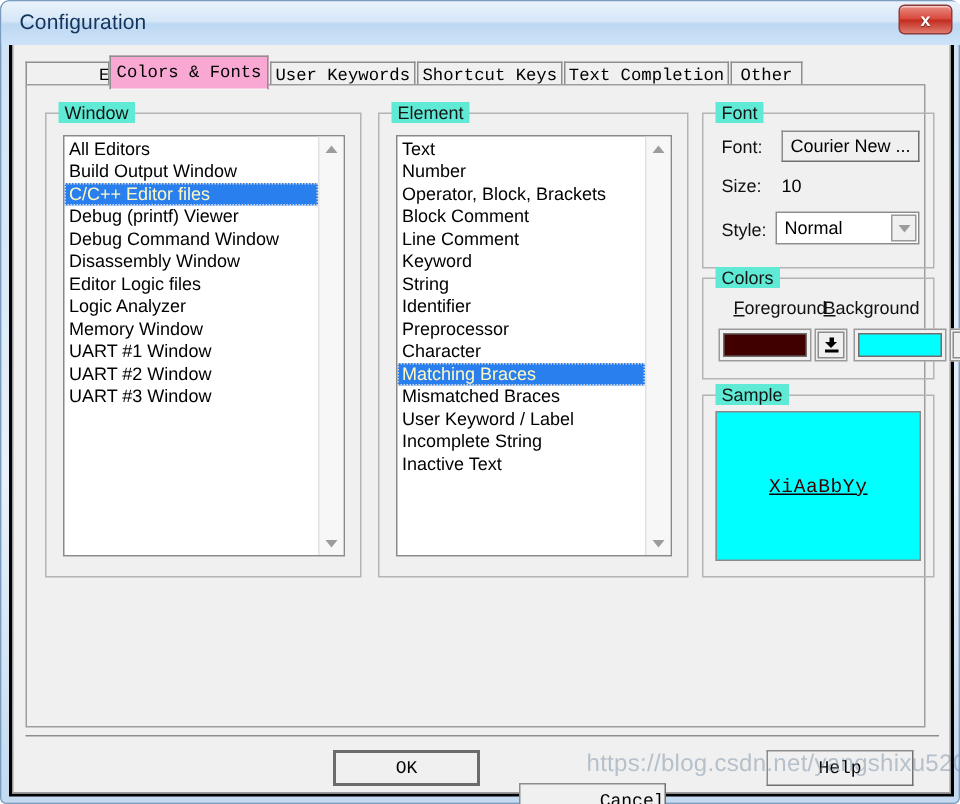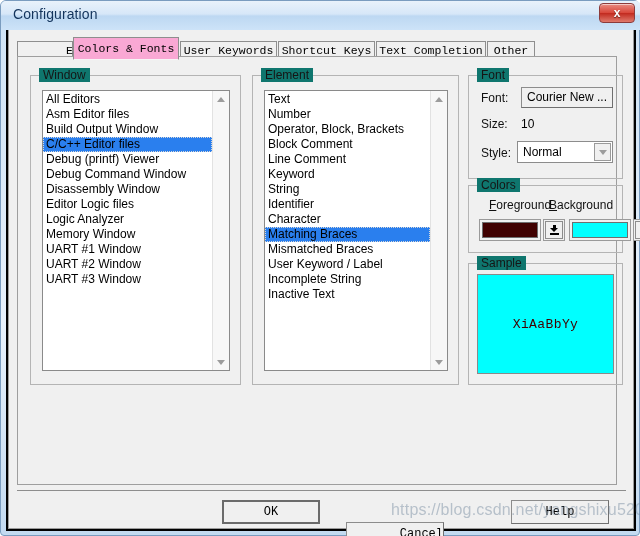--- a/index.html
+++ b/index.html
@@ -129,21 +129,21 @@
   
   .groupbox {
     position: absolute;
     box-sizing: border-box;
     border: 1px solid #b4b4b4;
   }
   .group-legend {
     position: absolute;
     top: -8px; left: 8px;
     padding: 0 4px;
-    background: #0f766e;
+    background: #5eead4;
     font-family: "Liberation Sans", sans-serif;
     font-size: 12px;
     color: #151515;
     white-space: nowrap;
   }
 
   
   .listbox {
     position: absolute;
     box-sizing: border-box;
@@ -161,21 +161,21 @@
     line-height: 15px;
     padding-left: 3px;
     font-family: "Liberation Sans", sans-serif;
     font-size: 12px;
     color: #000000;
     white-space: nowrap;
     cursor: default;
   }
   .listitem.selected {
     background: #2a7fee;
-    color: #000000;
+    color: #fef9c3;
     outline: 1px dotted #d9d9d9;
     outline-offset: -1px;
   }
 
   
   .vscroll {
     position: absolute;
     top: 0; right: 0;
     width: 16px; height: 100%;
     background: #f7f7f7;
@@ -310,20 +310,21 @@
   }
 
   
   #sample-area {
     position: absolute;
     box-sizing: border-box;
     border: 1px solid #8a8a8a;
     display: flex;
     align-items: center;
     justify-content: center;
+    text-decoration: underline;
   }
   #sample-text {
     font-family: "Liberation Mono", monospace;
     font-size: 13px;
     letter-spacing: 0.4px;
   }
 
   
   #bottom-sep {
     position: absolute;
@@ -388,21 +389,20 @@
         <div class="tab" style="left: 470px; width: 48px;">Other</div>
       </div>
 
     <div id="tabpage">
 
       <div class="groupbox" style="left:12px; top:18px; width:211px; height:310px;">
         <div class="group-legend">Window</div>
         <div class="listbox" style="left:11px; top:14px; width:188px; height:281px;">
           <div class="listitems" id="window-list">
               <div class="listitem">All Editors</div>
-              <div class="listitem">Asm Editor files</div>
               <div class="listitem">Build Output Window</div>
               <div class="listitem selected">C/C++ Editor files</div>
               <div class="listitem">Debug (printf) Viewer</div>
               <div class="listitem">Debug Command Window</div>
               <div class="listitem">Disassembly Window</div>
               <div class="listitem">Editor Logic files</div>
               <div class="listitem">Logic Analyzer</div>
               <div class="listitem">Memory Window</div>
               <div class="listitem">UART #1 Window</div>
               <div class="listitem">UART #2 Window</div>
@@ -424,20 +424,21 @@
         <div class="listbox" style="left:11px; top:14px; width:184px; height:281px;">
           <div class="listitems" id="element-list">
               <div class="listitem">Text</div>
               <div class="listitem">Number</div>
               <div class="listitem">Operator, Block, Brackets</div>
               <div class="listitem">Block Comment</div>
               <div class="listitem">Line Comment</div>
               <div class="listitem">Keyword</div>
               <div class="listitem">String</div>
               <div class="listitem">Identifier</div>
+              <div class="listitem">Preprocessor</div>
               <div class="listitem">Character</div>
               <div class="listitem selected">Matching Braces</div>
               <div class="listitem">Mismatched Braces</div>
               <div class="listitem">User Keyword / Label</div>
               <div class="listitem">Incomplete String</div>
               <div class="listitem">Inactive Text</div>
             </div>
           <div class="vscroll">
             <div class="sb-arrow up">
                 <div class="tri up"></div>

